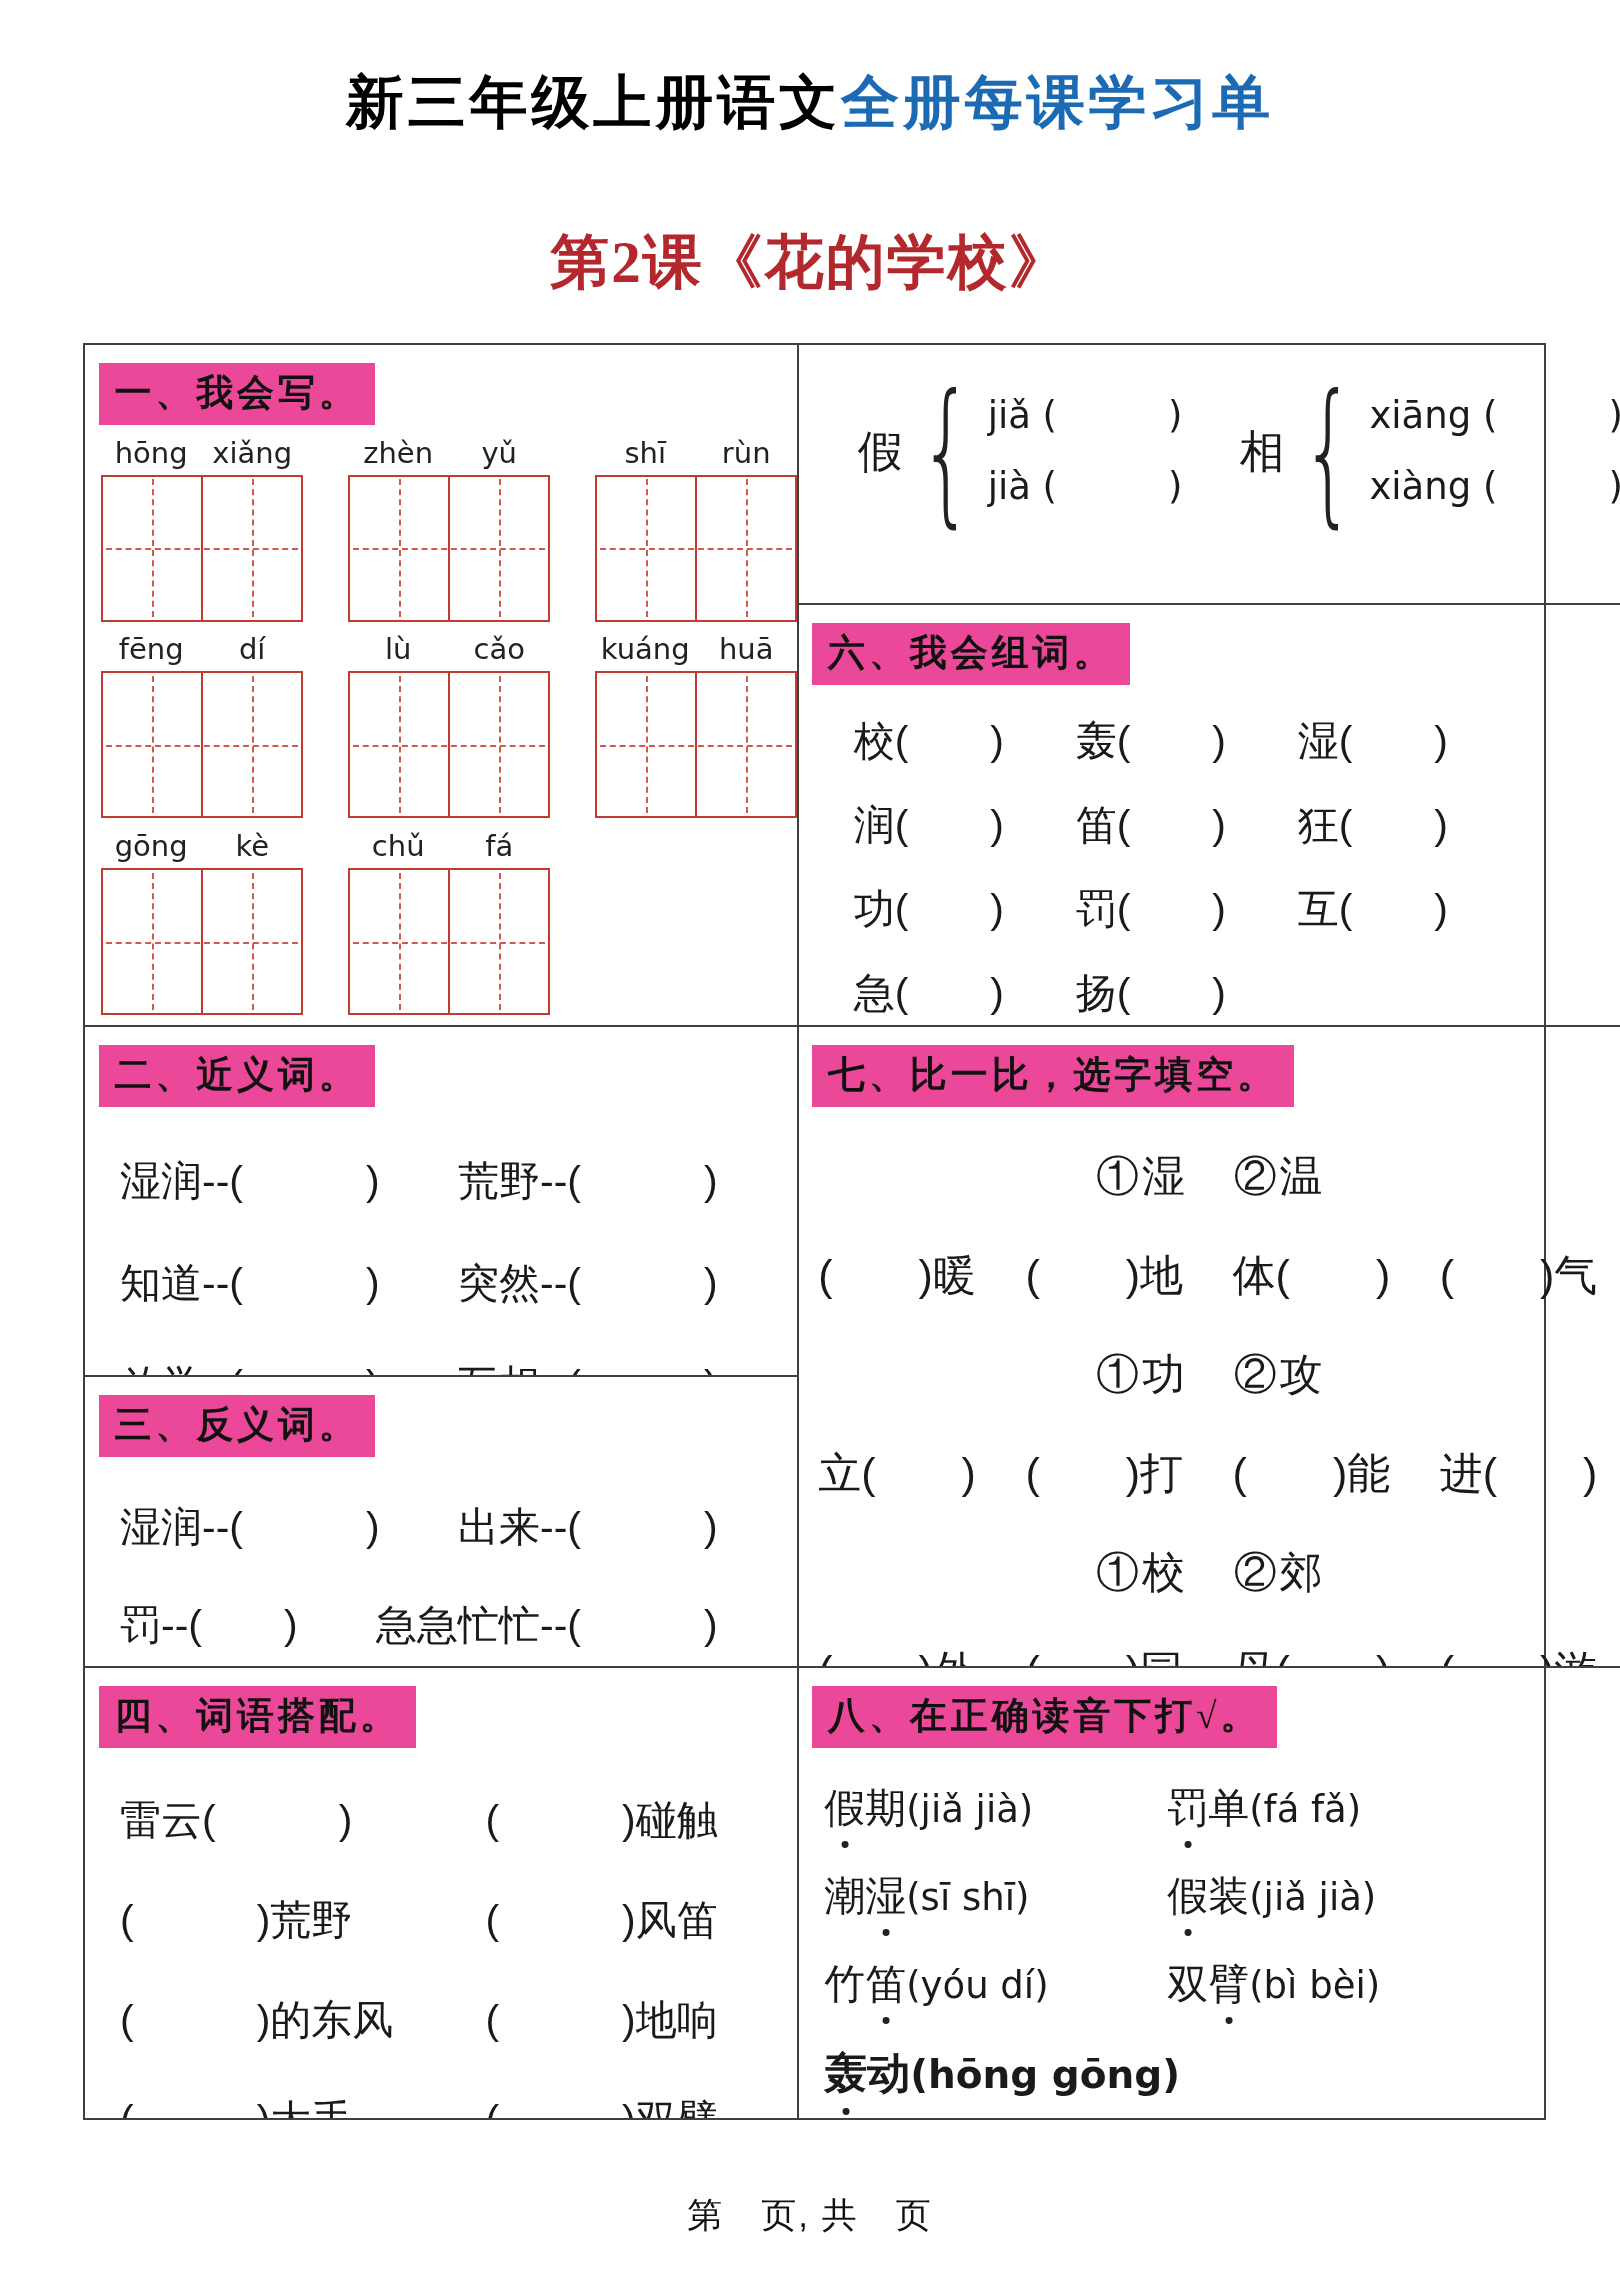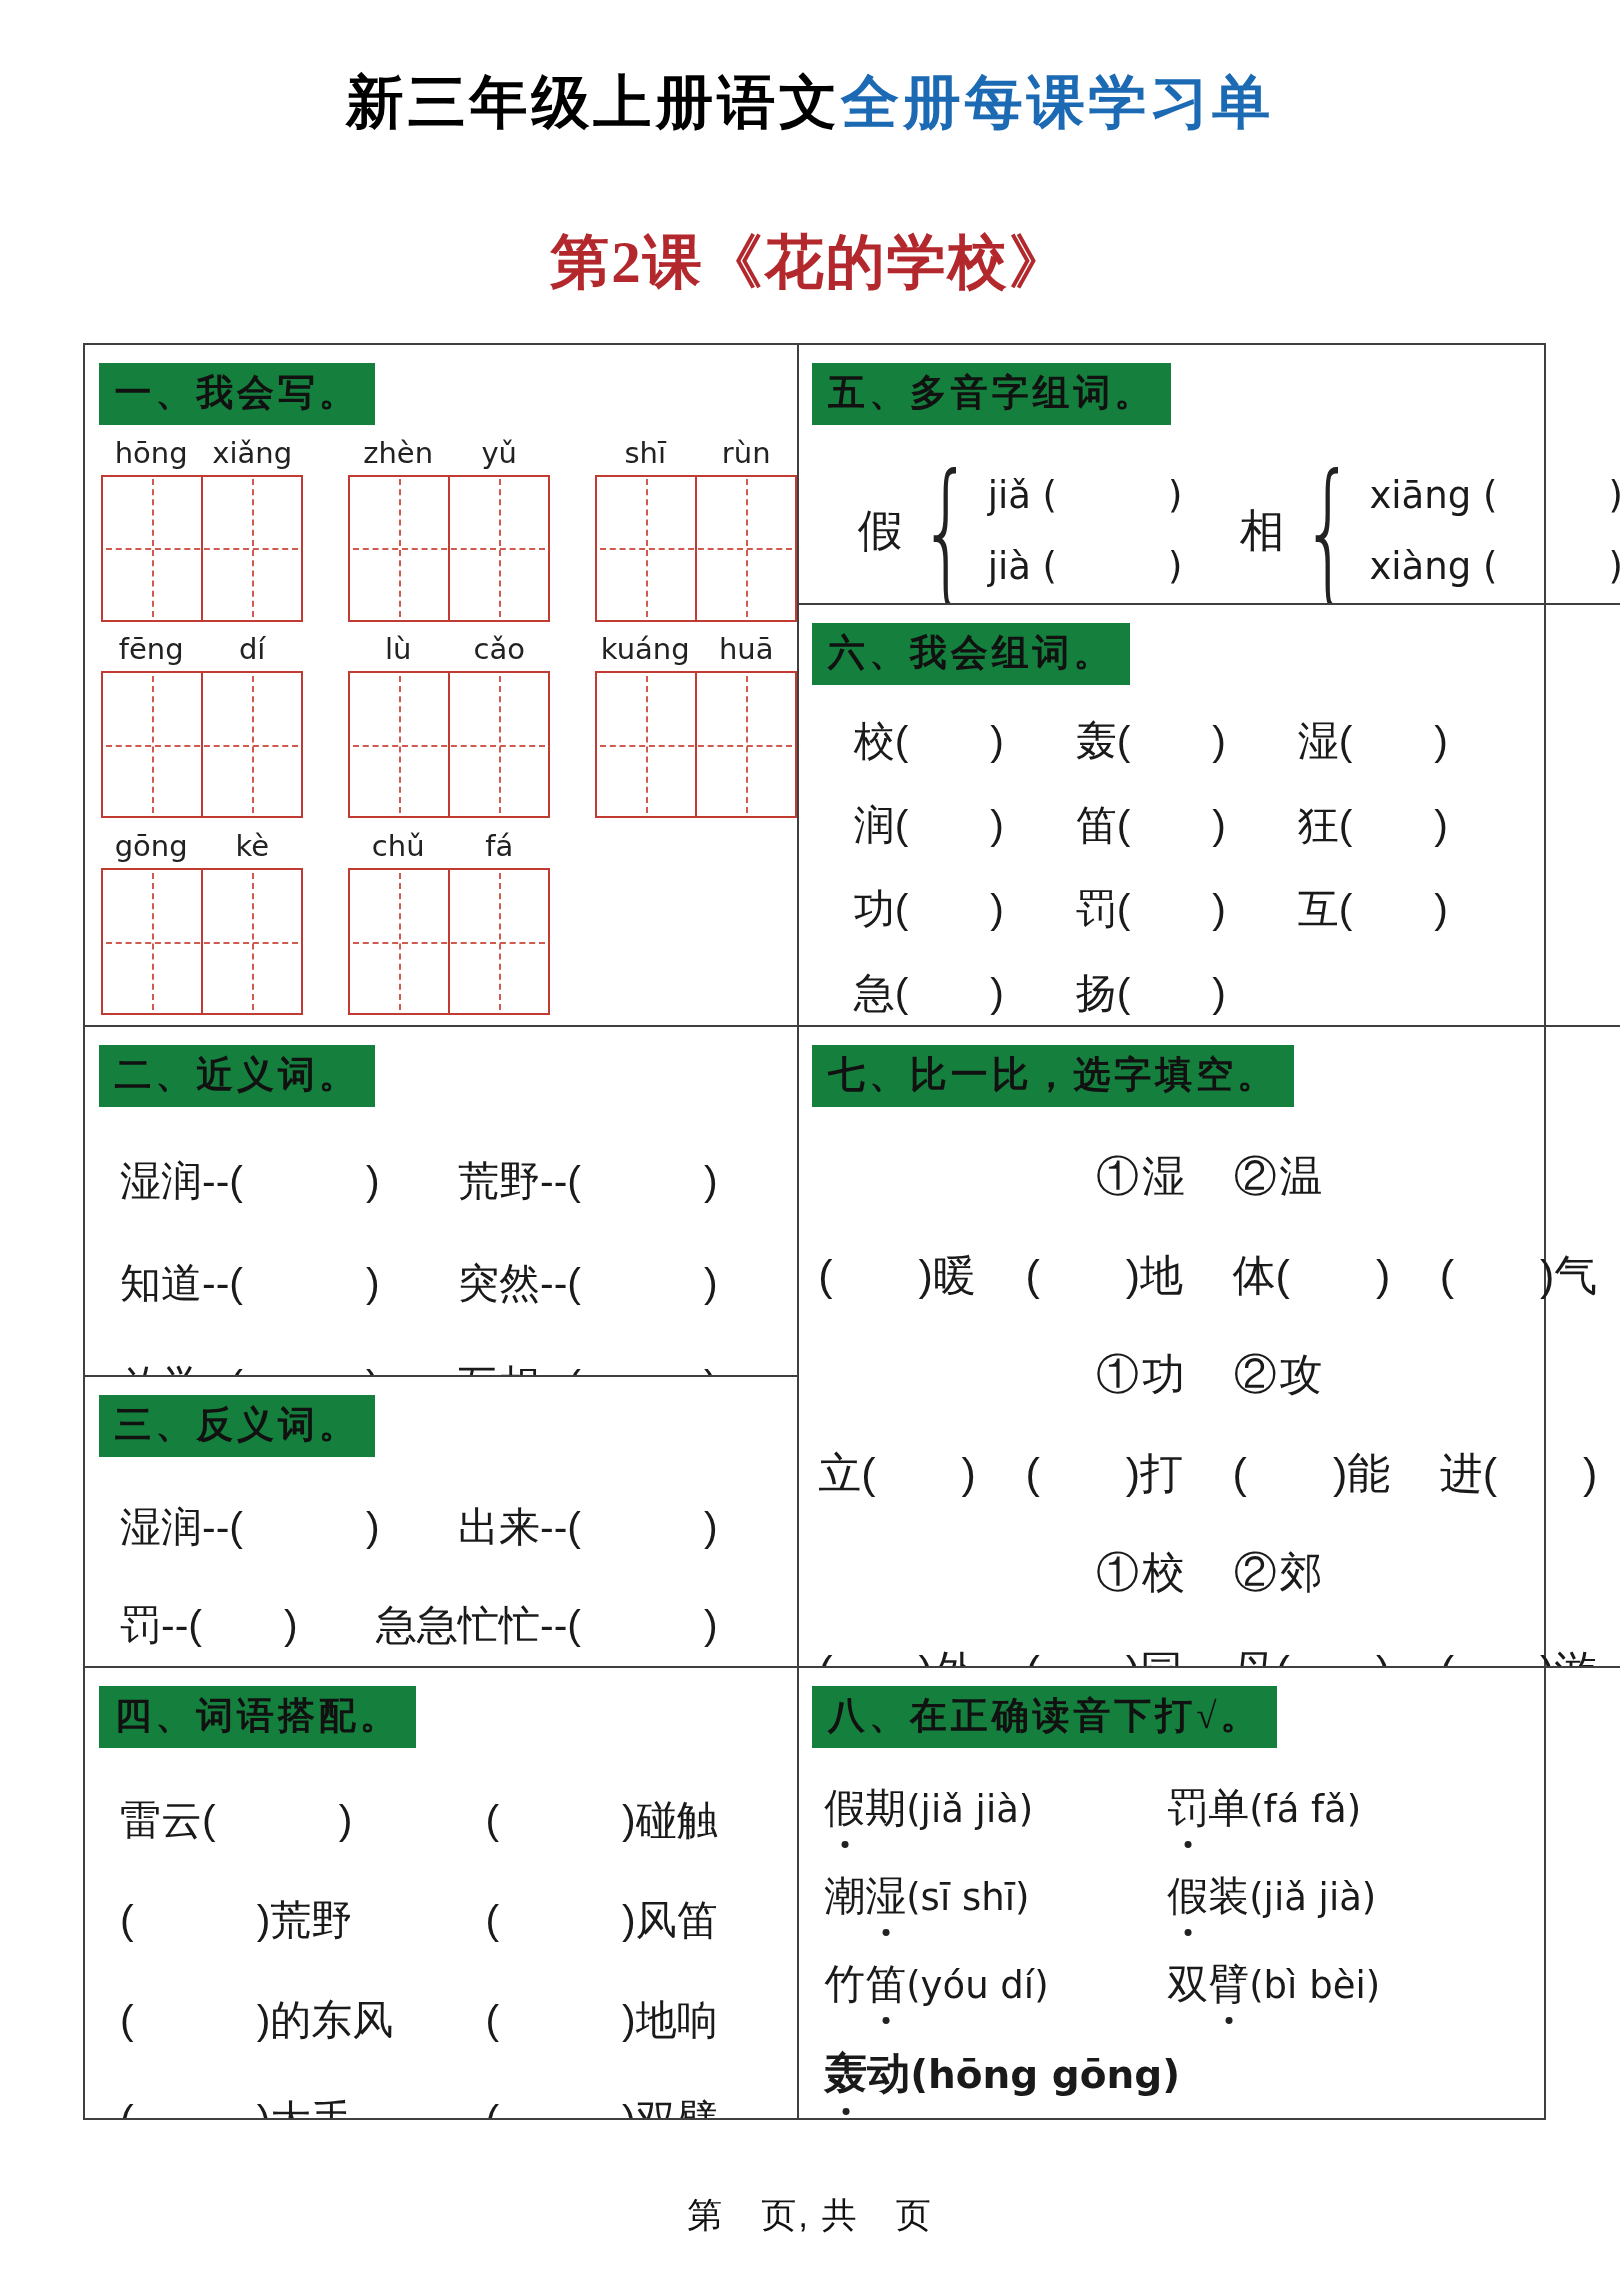--- a/index.html
+++ b/index.html
@@ -32,21 +32,21 @@
   .s1{height:682px;border-bottom:2.9px solid #3f3f3f;}
   .s2{height:350px;border-bottom:2.9px solid #3f3f3f;}
   .s3{height:291px;border-bottom:2.9px solid #3f3f3f;}
   .s4{flex:1;}
   .s5{height:260px;border-bottom:2.9px solid #3f3f3f;}
   .s6{height:422px;border-bottom:2.9px solid #3f3f3f;}
   .s7{height:641px;border-bottom:2.9px solid #3f3f3f;}
   .s8{flex:1;}
   
   .hdr{
-    display:inline-block;background:#15803d;color:#111;
+    display:inline-block;background:#ec4899;color:#111;
     font-size:37px;font-weight:bold;letter-spacing:3.9px;
     padding:9.8px 15.7px;margin:17.6px 0 0 13.7px;line-height:1.15;
     font-family:"Liberation Serif", serif;white-space:nowrap;
   }
   
   .wrow{display:flex;gap:45px;margin:3.9px 0 0 15.7px;}
   .wblock{width:202px;}
   .pinyin{display:flex;height:41px;align-items:flex-end;margin-bottom:4.9px;
     font-family:"DejaVu Sans", sans-serif;font-size:29px;color:#222;}
   .pinyin span{flex:1;text-align:center;white-space:nowrap;}
@@ -237,21 +237,20 @@
           <span>(　　　)大手</span>
           <span>(　　　)双臂</span>
         </div>
     </section>
 
   </div>
 
   <div class="col right">
 
     <section class="s5">
-      <div class="hdr">五、多音字组词。</div>
       <div class="dy-wrap">
         <div class="dy-group">
           <span class="dy-char">假</span>
           <span class="dy-brace">{</span>
           <div class="dy-lines">
             <span class="py">jiǎ (　　　)</span>
             <span class="py">jià (　　　)</span>
           </div>
         </div>
         <div class="dy-group">

